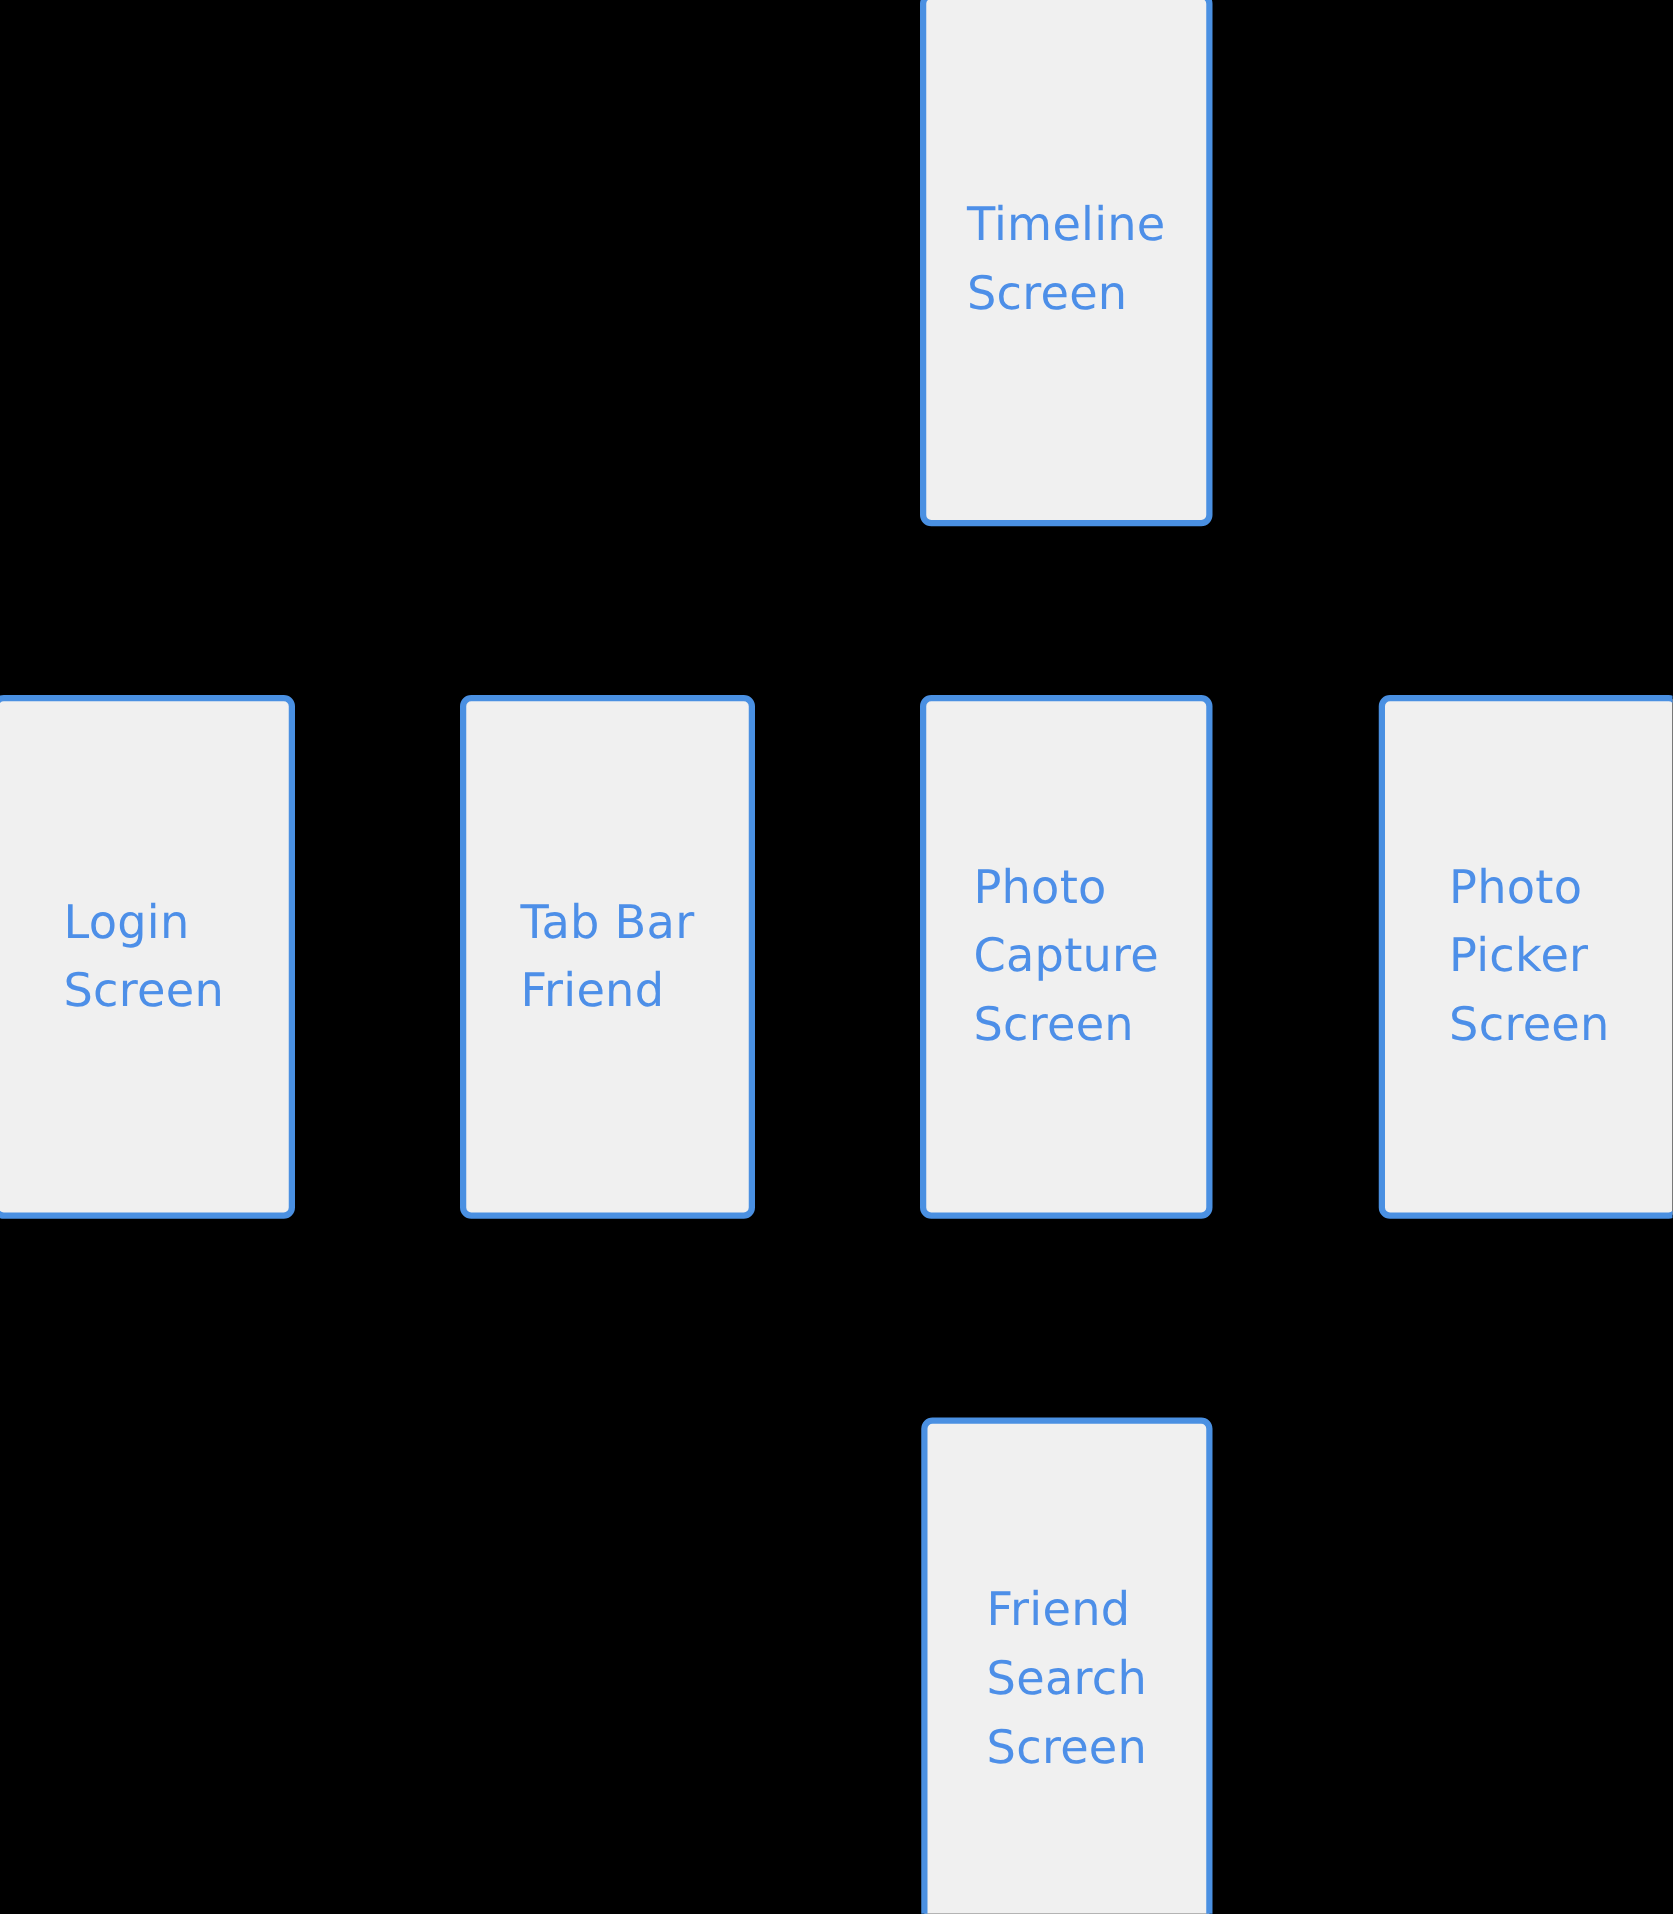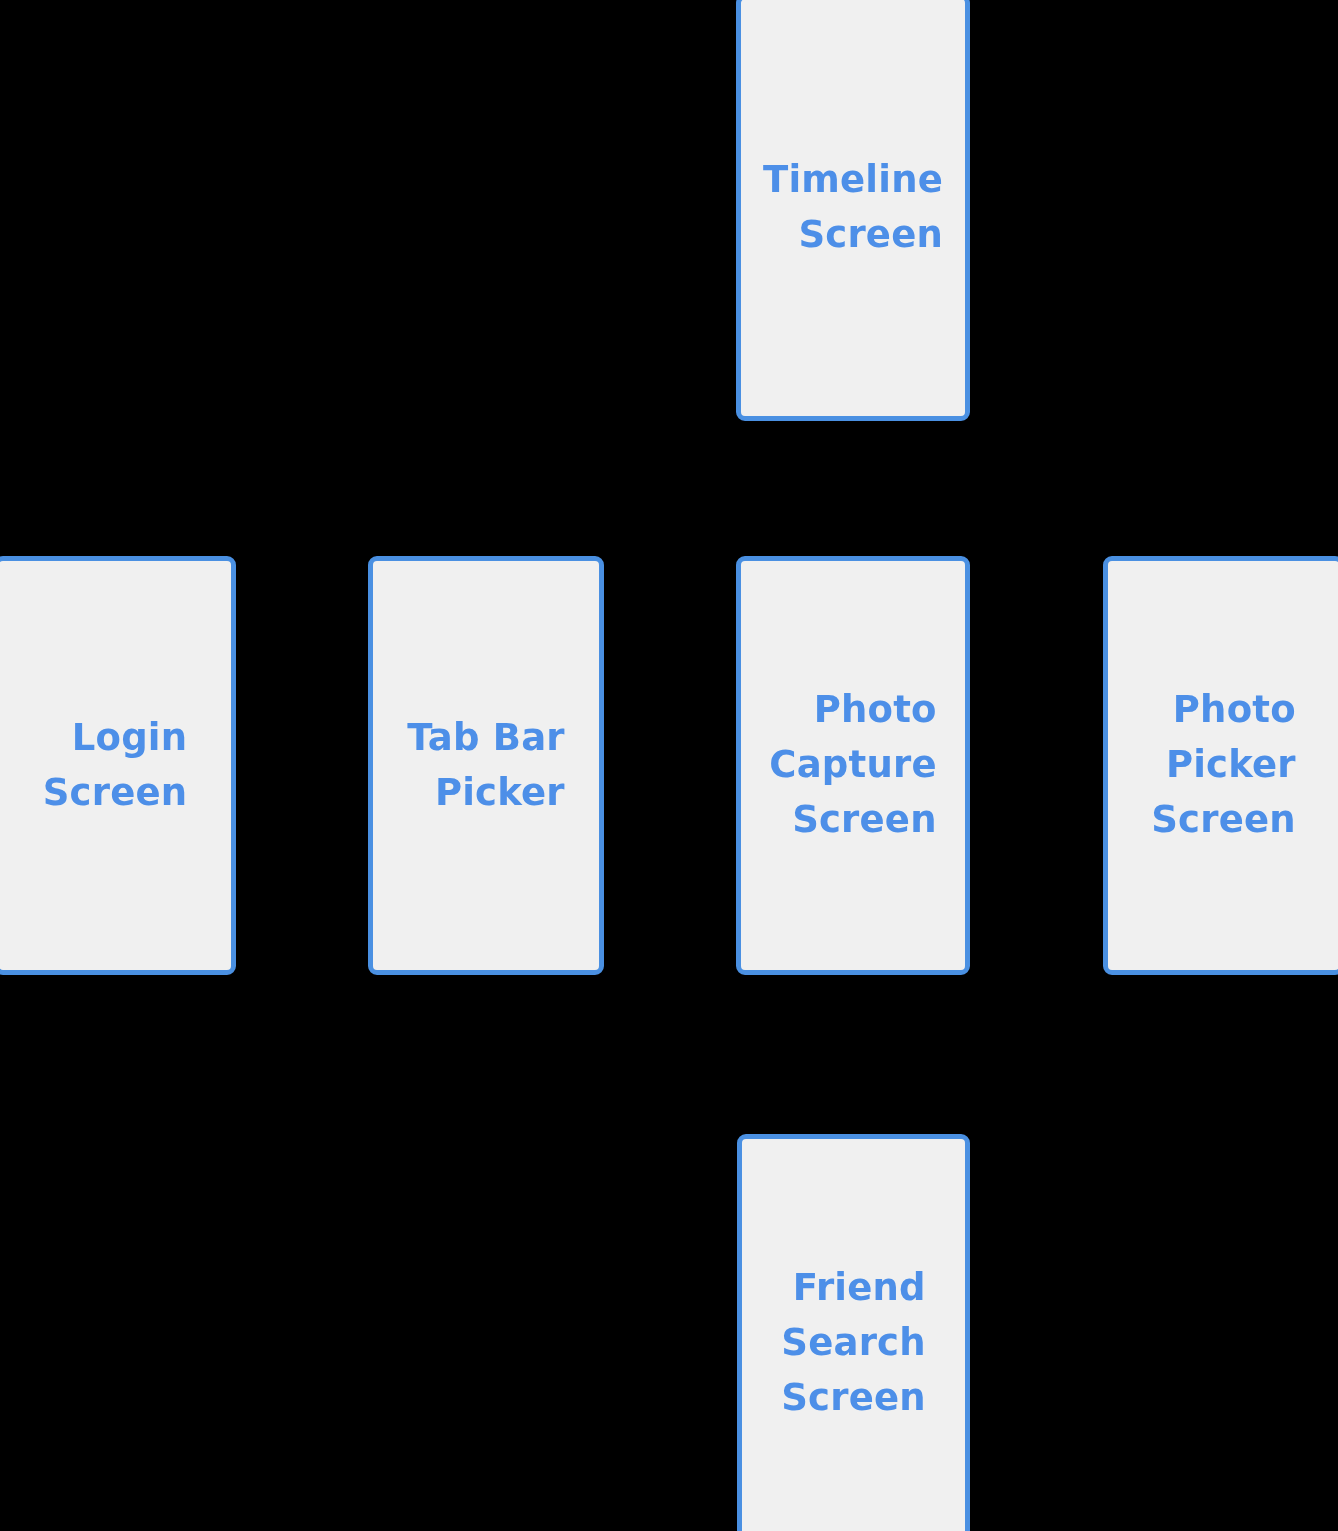--- a/index.html
+++ b/index.html
@@ -33,24 +33,24 @@
     display: flex;
     align-items: center;
     justify-content: center;
     text-align: center;
   }
 
   .screen-node-label {
     color: #4d8fe8;
     font-family: "DejaVu Sans", "Liberation Sans", sans-serif;
     font-size: 37px;
-    font-weight: 700;
+    font-weight: 400;
     line-height: 1.48;
     letter-spacing: 0.2px;
-    text-align: right;
+    text-align: left;
     white-space: pre-line;
     padding: 0 14px;
     user-select: none;
   }
 
   
   
   #node-timeline-screen {
     left: 736px;
     top: -6px;
@@ -101,21 +101,21 @@
 Screen</span>
   </div>
 
   <div class="screen-node" id="node-login-screen">
     <span class="screen-node-label">Login
 Screen</span>
   </div>
 
   <div class="screen-node" id="node-tab-bar-screen">
     <span class="screen-node-label">Tab Bar
-Picker</span>
+Friend</span>
   </div>
 
   <div class="screen-node" id="node-photo-capture-screen">
     <span class="screen-node-label">Photo
 Capture
 Screen</span>
   </div>
 
   <div class="screen-node" id="node-photo-picker-screen">
     <span class="screen-node-label">Photo

